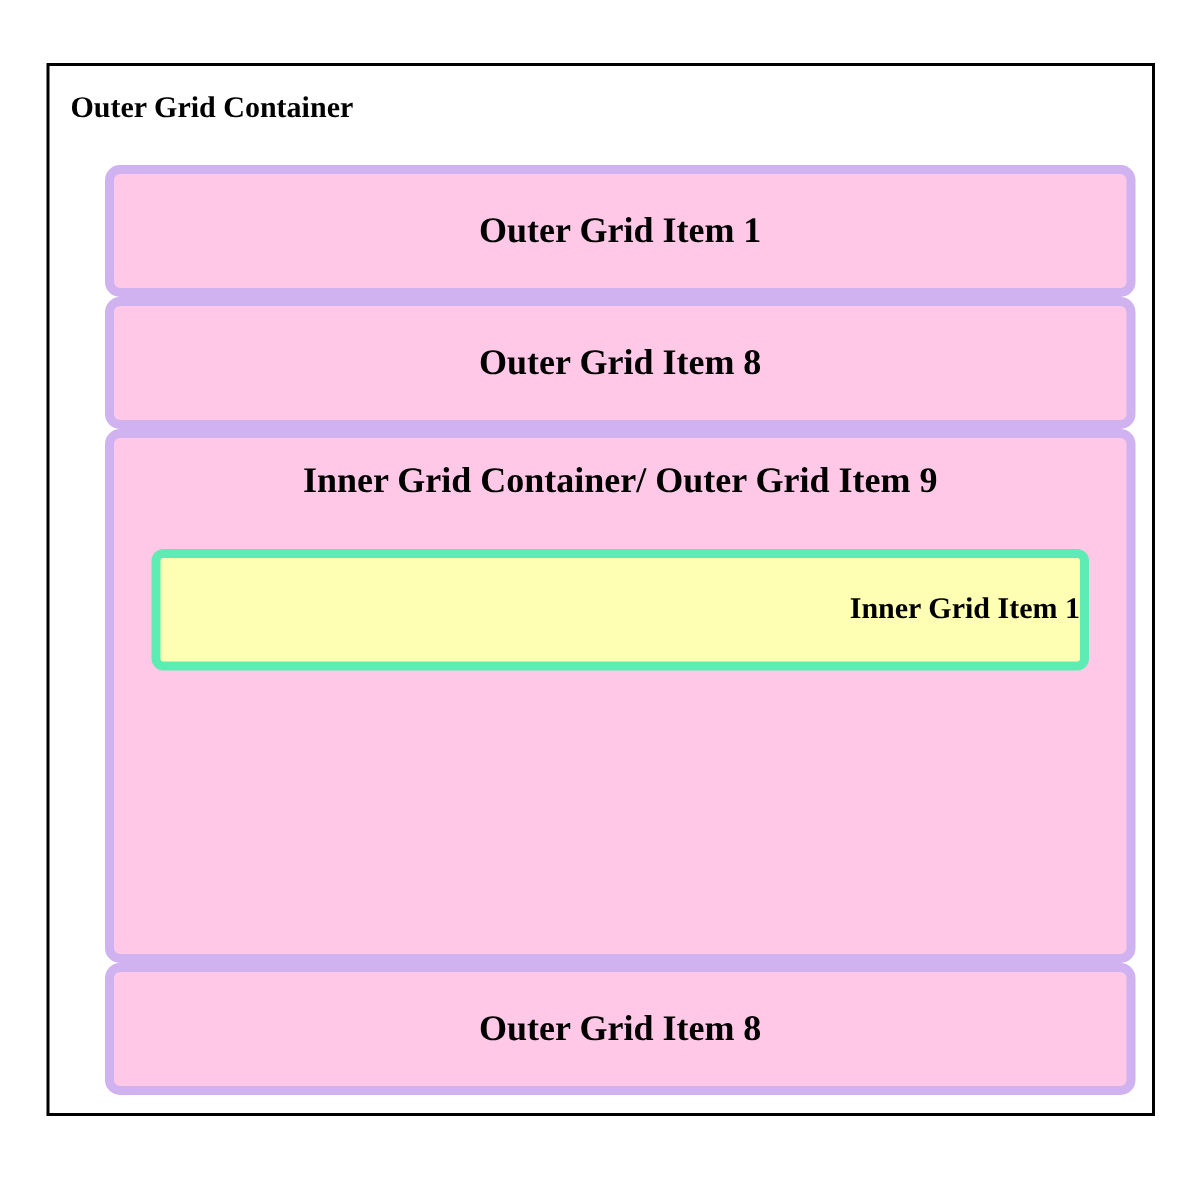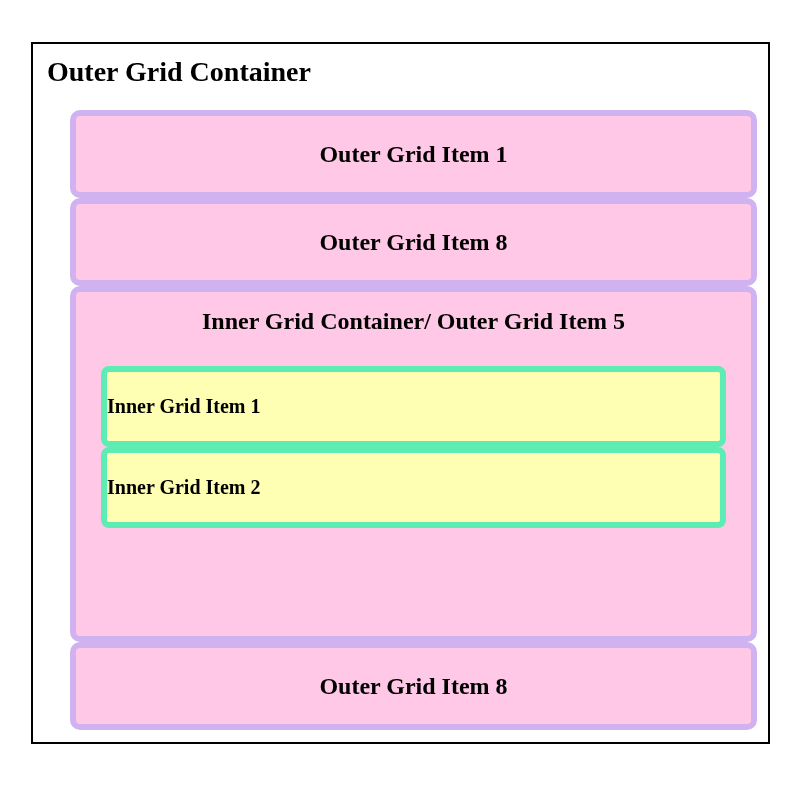--- a/index.html
+++ b/index.html
@@ -20,21 +20,21 @@
     position: absolute;
     left: 31px;
     top: 42px;
     width: 739px;
     height: 702px;
     border: 2px solid var(--container-border, #000000);
     background: var(--page-bg, #ffffff);
     padding: 0 11px;
   }
   .outer-title {
-    font-size: 28px;
+    font-size: 20px;
     font-weight: bold;
     line-height: 32px;
     margin: 12px 0 0 3px;
   }
   .outer-grid {
     display: grid;
     grid-template-rows: 88px 88px 356px 88px;
     row-gap: 0;
     margin-top: 22px;
     padding-left: 26px;
@@ -67,21 +67,21 @@
     grid-template-rows: 81px 81px 81px;
     row-gap: 0;
     margin-top: 32px;
   }
   .inner-item {
     border: 6px solid var(--inner-item-border, #5dedb4);
     background: var(--inner-item-bg, #ffffb3);
     border-radius: 8px;
     display: flex;
     align-items: center;
-    justify-content: flex-start;
+    justify-content: flex-end;
     font-size: 20px;
     font-weight: bold;
     text-align: center;
   }
 </style>
 </head>
 <body>
 
 <div class="page">
   <div class="outer-container">
@@ -92,28 +92,25 @@
 
       <div class="outer-item">
         <span>Outer Grid Item 1</span>
       </div>
 
       <div class="outer-item">
         <span>Outer Grid Item 8</span>
       </div>
 
       <div class="outer-item inner-container">
-        <div class="inner-title">Inner Grid Container/ Outer Grid Item 5</div>
+        <div class="inner-title">Inner Grid Container/ Outer Grid Item 9</div>
 
         <div class="inner-grid">
           <div class="inner-item">
             <span>Inner Grid Item 1</span>
-          </div>
-          <div class="inner-item">
-            <span>Inner Grid Item 2</span>
           </div>
         </div>
       </div>
 
       <div class="outer-item">
         <span>Outer Grid Item 8</span>
       </div>
 
     </div>
   </div>

